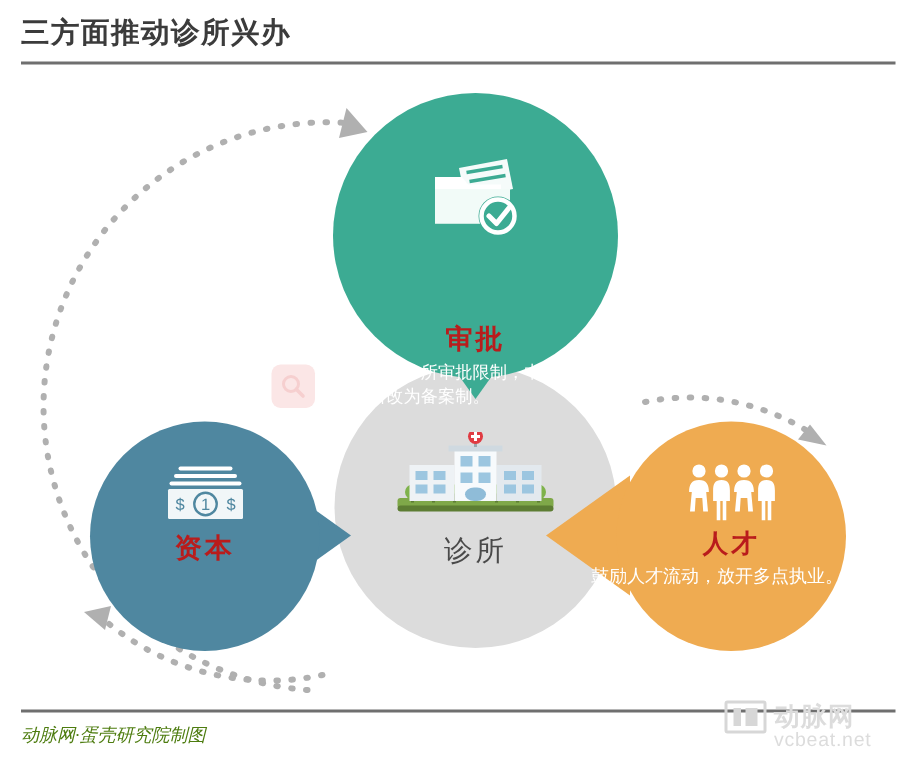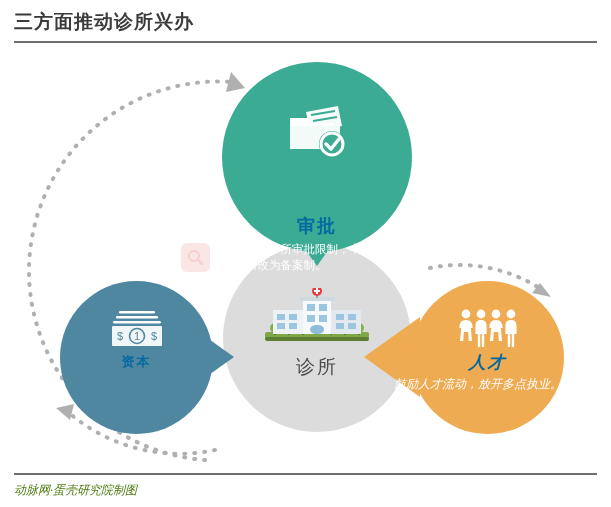--- a/index.html
+++ b/index.html
@@ -81,21 +81,21 @@
   
   .pin{position:absolute;}
   .pin .bulb{
     position:absolute;left:0;top:0;border-radius:50%;
   }
   .pin .tip{
     position:absolute;width:0;height:0;
   }
   .pin-title{
     position:absolute;width:100%;text-align:center;
-    color:#0369a1;font-weight:bold;letter-spacing:2px;
+    color:#b91c1c;font-weight:bold;letter-spacing:2px;
   }
   .pin-desc{
     position:absolute;width:100%;
     color:#ffffff;line-height:1.35;
   }
 
   
   #pin-top{left:222px;top:62px;width:190px;height:200px;}
   #pin-top .bulb{width:190px;height:190px;background:#3cab93;}
   #pin-top .tip{
@@ -110,26 +110,26 @@
 
   
   #pin-left{left:60px;top:281px;width:200px;height:153px;}
   #pin-left .bulb{left:0;top:0;width:153px;height:153px;background:#4f87a0;}
   #pin-left .tip{
     left:118px;top:36px;
     border-top:40px solid transparent;
     border-bottom:40px solid transparent;
     border-left:56px solid #4f87a0;
   }
-  #pin-left .pin-title{top:72px;width:153px;font-size:13px;}
+  #pin-left .pin-title{top:72px;width:153px;font-size:18px;}
   #pin-left .pin-desc{top:97px;width:153px;font-size:11.5px;}
   #pin-left .icon-wrap{position:absolute;left:50px;top:28px;width:54px;height:40px;}
 
   
-  #pin-right{left:364px;top:281px;width:200px;height:153px;font-style:italic;}
+  #pin-right{left:364px;top:281px;width:200px;height:153px;}
   #pin-right .bulb{left:47px;top:0;width:153px;height:153px;background:#efab51;}
   #pin-right .tip{
     left:0px;top:36px;
     border-top:40px solid transparent;
     border-bottom:40px solid transparent;
     border-right:56px solid #efab51;
   }
   #pin-right .pin-title{top:70px;left:47px;width:153px;font-size:17px;}
   #pin-right .pin-desc{top:95px;left:30px;width:182px;font-size:12px;}
   #pin-right .icon-wrap{position:absolute;left:94px;top:28px;width:60px;height:38px;}
@@ -290,14 +290,19 @@
   <div class="wm-search">
     <svg width="17" height="17" viewBox="0 0 17 17">
       <circle cx="7" cy="7" r="5" fill="none" stroke="#f6cfcf" stroke-width="2"></circle>
       <line x1="10.5" y1="10.5" x2="15" y2="15" stroke="#f6cfcf" stroke-width="2.4" stroke-linecap="round"></line>
     </svg>
   </div>
 
   <div class="footer-rule"></div>
   <div class="footer-credit">动脉网·蛋壳研究院制图</div>
 
+  <div class="wm-logo">
+    <div class="wm-box"></div>
+    <div class="wm-cn">动脉网</div>
+    <div class="wm-en">vcbeat.net</div>
+  </div>
 
 </div>
 
 </body></html>

